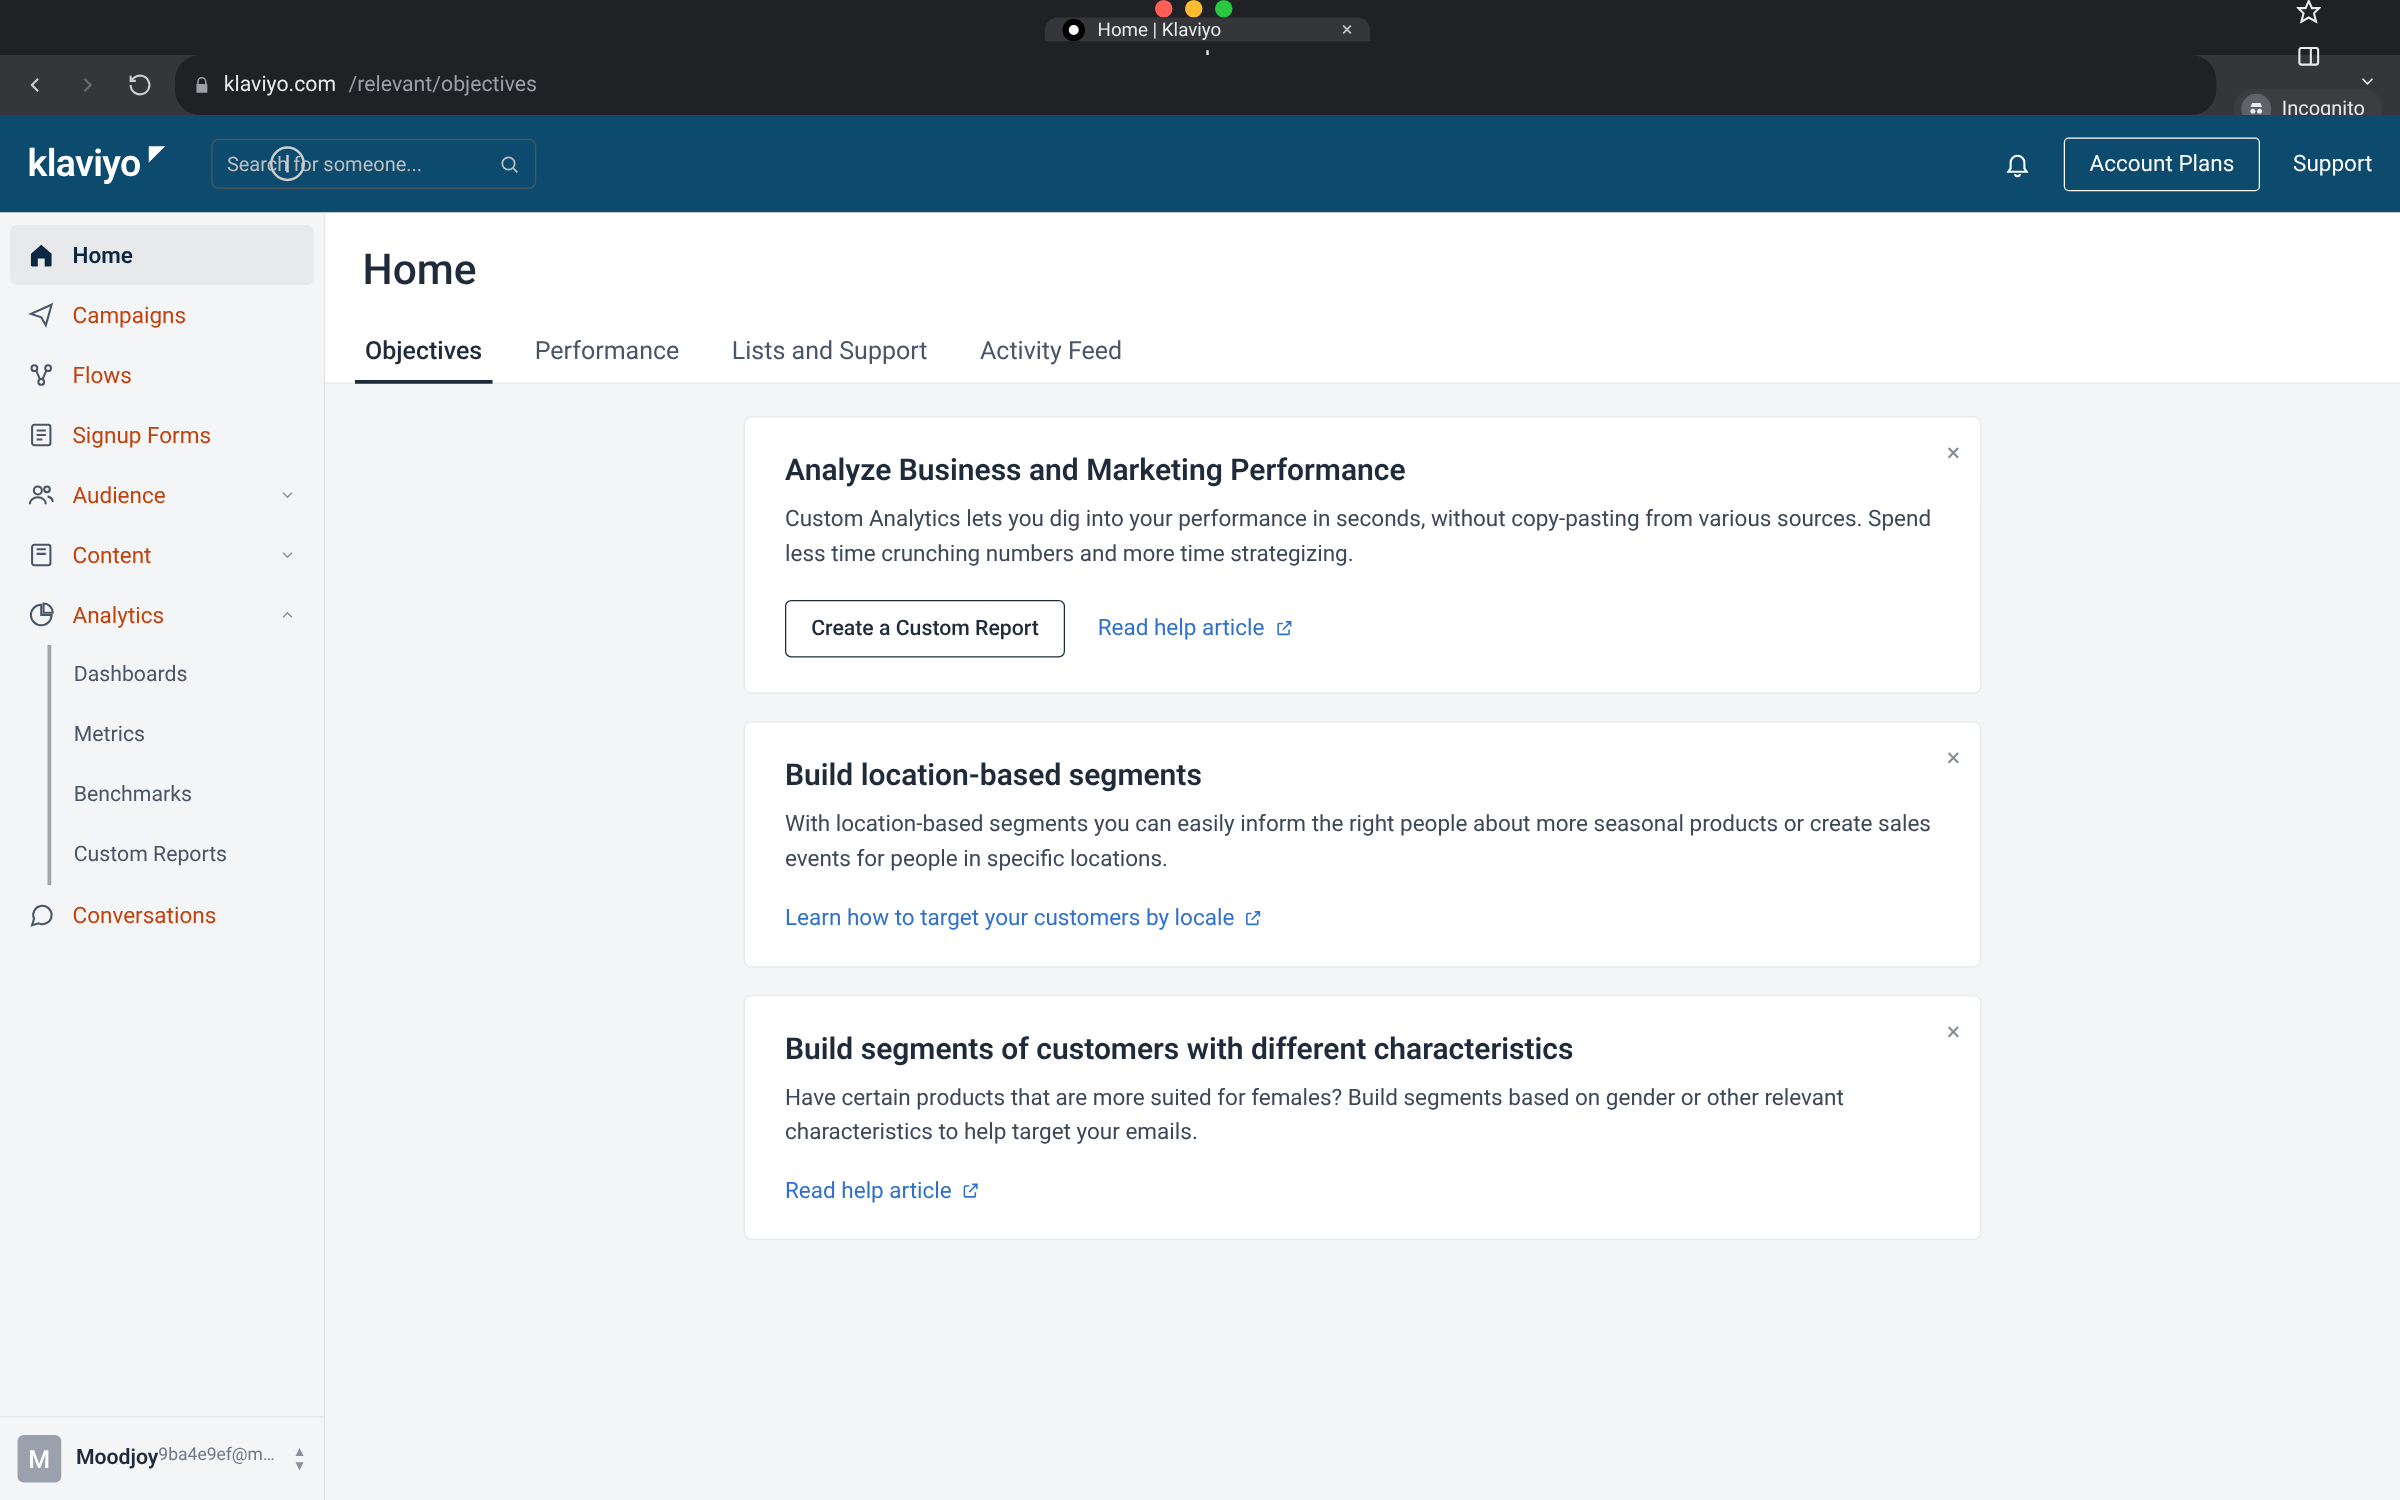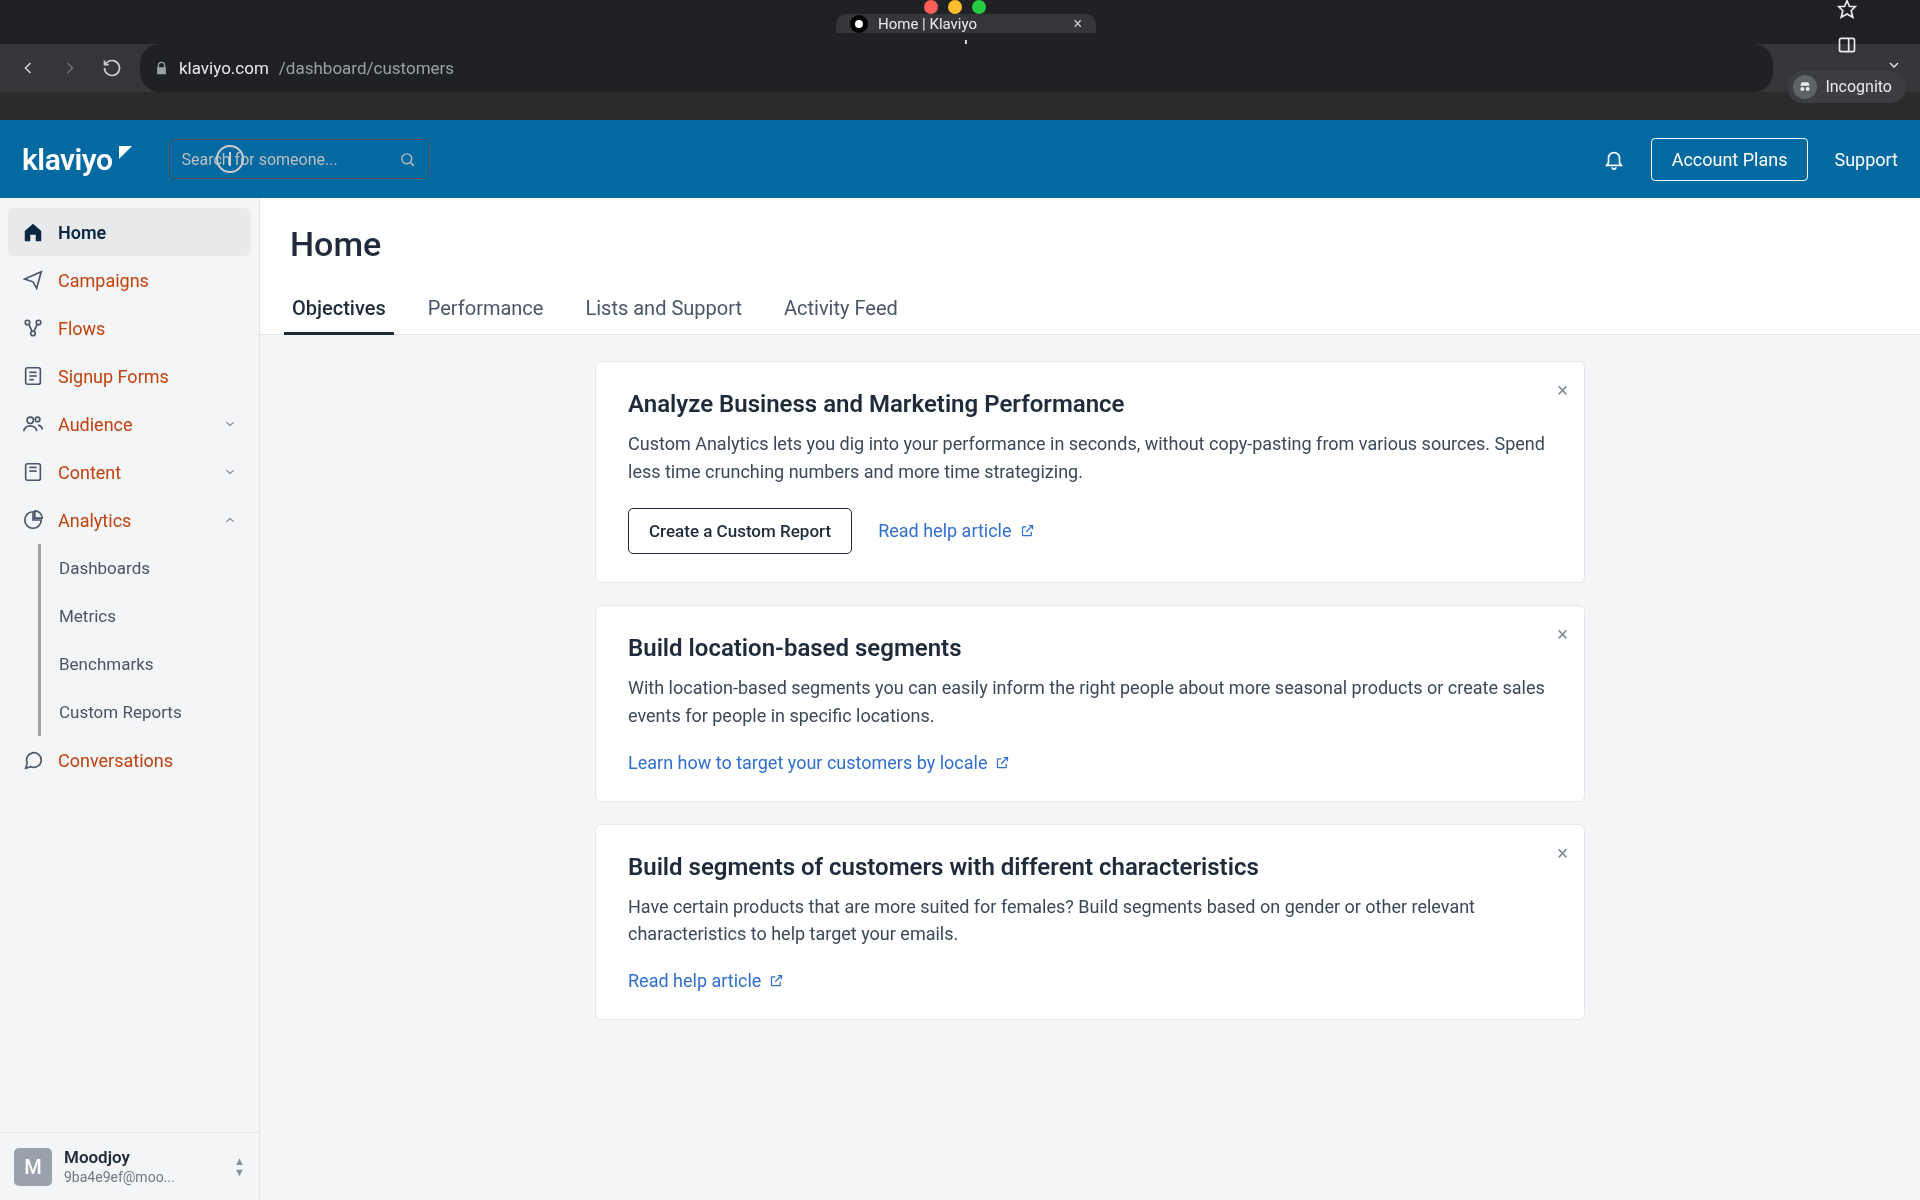--- a/index.html
+++ b/index.html
@@ -26,21 +26,21 @@
 .url-bar .lock { color: #9aa0a6; }
 .url-host { color: #e8eaed; }
 .url-path { color: #9aa0a6; }
 .right-icons { display: flex; align-items: center; gap: 16px; color: #e8eaed; font-size: 16px; flex-direction: column; }
 .incognito-pill { display: flex; align-items: center; gap: 8px; background: #3c3d40; border-radius: 18px; padding: 4px 14px 4px 6px; }
 .incognito-icon { width: 24px; height: 24px; border-radius: 50%; background: #5f6368; display: flex; align-items: center; justify-content: center; }
 .kebab { letter-spacing: 2px; }
 
 
 .app { display: flex; flex-direction: column; height: calc(1200px - 92px); }
-.app-header { background: #0369a1; height: 78px; display: flex; align-items: center; padding: 0 22px; color: #fff; gap: 36px; margin-top: 28px; }
+.app-header { background: #0c4a6e; height: 78px; display: flex; align-items: center; padding: 0 22px; color: #fff; gap: 36px; }
 .klaviyo-logo { display: flex; align-items: baseline; gap: 4px; font-weight: 600; font-size: 30px; letter-spacing: -0.5px; }
 .klaviyo-logo .flag { width: 14px; height: 14px; background: #fff; clip-path: polygon(0 0, 100% 0, 0 100%); margin-left: 2px; transform: translateY(-10px); }
 .search-wrap { border: 1px solid #555; border-radius: 6px; height: 40px; display: flex; align-items: center; padding: 0 12px; width: 260px; color: #bbb; gap: 10px; position: relative; }
 .search-wrap input { background: transparent; border: none; outline: none; color: #fff; font-size: 16px; width: 100%; }
 .search-wrap input::placeholder { color: #bfbfbf; }
 .search-wrap .cursor-ring { position:absolute; left: 46px; width: 28px; height: 28px; border: 2px solid #ccc; border-radius: 50%; display:flex; align-items:center; justify-content:center; }
 .search-wrap .cursor-ring::after { content:""; width: 2px; height: 14px; background:#ccc; }
 .header-right { margin-left: auto; display: flex; align-items: center; gap: 26px; }
 .bell { width: 22px; height: 22px; }
 .account-plans { border: 1px solid #fff; padding: 10px 20px; border-radius: 4px; font-size: 18px; }
@@ -52,21 +52,21 @@
 .side-nav { list-style: none; padding: 10px 8px; flex: 1; overflow-y: auto; }
 .side-item { display: flex; align-items: center; gap: 14px; padding: 13px 14px; color: #c2410c; font-size: 18px; border-radius: 6px; cursor: pointer; }
 .side-item.active { background: #e8e9eb; color: #0b2742; font-weight: 600; }
 .side-item .chev { margin-left: auto; font-size: 14px; color: #8a8f99; }
 .side-sub { list-style: none; margin-left: 30px; border-left: 3px solid #a3a3a3; }
 .side-sub li { padding: 14px 18px; color: #4a5568; font-size: 17px; cursor: pointer; }
 .side-icon { width: 22px; height: 22px; flex-shrink: 0; color: #4a5568; }
 .side-item.active .side-icon { color: #0b2742; }
 .profile-block { border-top: 1px solid #e4e4e4; padding: 14px 14px; display: flex; align-items: center; gap: 12px; }
 .avatar-sq { width: 38px; height: 38px; background: #9aa1ad; color: #fff; display: flex; align-items: center; justify-content: center; border-radius: 5px; font-size: 20px; font-weight: 500; }
-.profile-meta { display: flex; flex-direction: column; line-height: 1.25; overflow: hidden; }
+.profile-meta { display: flex; flex-direction: row; line-height: 1.25; overflow: hidden; }
 .profile-name { color: #1f2b3a; font-weight: 600; font-size: 17px; }
 .profile-email { color: #6f7785; font-size: 14px; white-space: nowrap; overflow: hidden; text-overflow: ellipsis; max-width: 130px; }
 .profile-chevs { margin-left: auto; color: #8a8f99; display: flex; flex-direction: column; font-size: 11px; line-height: 1; }
 
 
 .content { flex: 1; display: flex; flex-direction: column; min-width: 0; }
 .content-header { background: #fff; padding: 26px 30px 0 30px; border-bottom: 1px solid #e5e7eb; }
 .page-title { font-size: 34px; color: #1f2b3a; font-weight: 500; margin-bottom: 18px; }
 .tabs-row { display: flex; gap: 38px; }
 .tab-item { padding: 14px 2px; color: #4a5568; font-size: 20px; cursor: pointer; position: relative; }
@@ -123,21 +123,21 @@
           <polyline points="3 3 3 8 8 8"></polyline>
         </svg>
     </div>
     <div class="url-bar">
       <span class="lock">
         <svg width="15" height="15" viewBox="0 0 24 24" fill="currentColor">
             <path d="M6 10V7a6 6 0 1 1 12 0v3h1v11H5V10h1zm2 0h8V7a4 4 0 1 0-8 0v3z"></path>
           </svg>
       </span>
       <span class="url-host">klaviyo.com</span>
-        <span class="url-path">/dashboard/customers</span>
+        <span class="url-path">/relevant/objectives</span>
     </div>
     <div class="right-icons">
       <span>
         <svg width="20" height="20" viewBox="0 0 24 24" fill="none" stroke="currentColor" stroke-width="2">
             <polygon points="12 2 15 9 22 9 17 14 19 22 12 18 5 22 7 14 2 9 9 9"></polygon>
           </svg>
       </span>
       <span>
         <svg width="20" height="20" viewBox="0 0 24 24" fill="none" stroke="currentColor" stroke-width="2">
             <rect x="3" y="4" width="18" height="16" rx="2"></rect>

